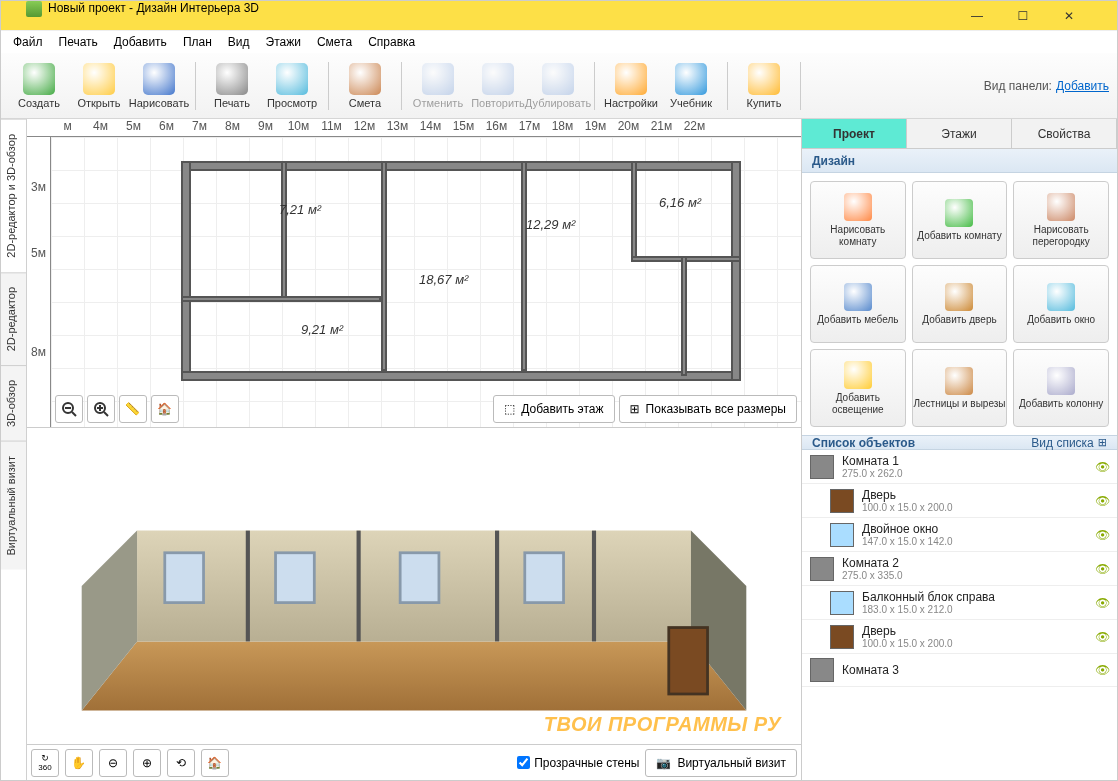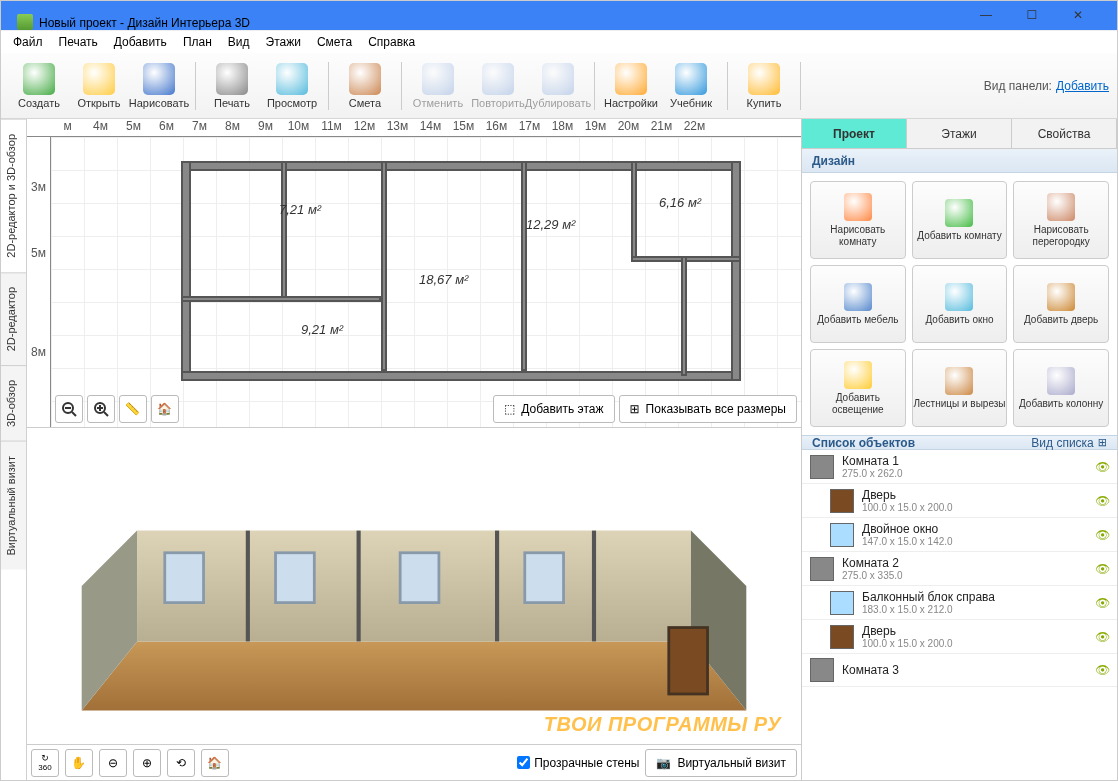--- a/index.html
+++ b/index.html
@@ -1,17 +1,17 @@
 <!DOCTYPE html>
 <html><head>
 <meta charset="utf-8">
 <style>
 *{box-sizing:border-box;margin:0;padding:0;font-family:"Segoe UI",Tahoma,sans-serif;font-size:12px}
 body{background:#fff;width:1118px;height:781px;overflow:hidden;display:flex;flex-direction:column;border:1px solid #ccc}
-.titlebar{height:30px;display:flex;align-items:flex-end;padding:0 16px;background:#3b82f6;border-bottom:1px solid #eee}
+.titlebar{height:30px;display:flex;align-items:flex-start;padding:0 25px;background:#fde047;border-bottom:1px solid #eee}
 .titlebar .icon{width:16px;height:16px;margin-right:6px;background:linear-gradient(#8c5,#593);border-radius:2px}
 .titlebar .title{flex:1;color:#000}
 .titlebar .winbtn{width:46px;height:30px;display:flex;align-items:center;justify-content:center;color:#333}
 .menubar{height:22px;display:flex;align-items:center;padding:0 4px;gap:0}
 .menubar .mi{padding:2px 8px;color:#000}
 .toolbar{height:66px;display:flex;align-items:center;padding:4px 8px;border-bottom:1px solid #d6d6d6;background:linear-gradient(#fdfdfd,#f2f2f2)}
 .toolbar .tbtn{display:flex;flex-direction:column;align-items:center;justify-content:center;width:60px;height:56px;border-radius:3px}
 .toolbar .tico{width:32px;height:32px;margin-bottom:2px}
 .toolbar .tlbl{color:#333;font-size:11px;white-space:nowrap}
 .toolbar .sep{width:1px;height:48px;background:#ccc;margin:0 6px}
@@ -300,26 +300,26 @@
         </div>
         <div class="toolcard">
           <div class="tcico" style="background: radial-gradient(circle at 35% 30%, rgb(255, 255, 255), rgb(204, 136, 102)); border-radius: 4px;"></div>
           <div class="tclbl">Нарисовать перегородку</div>
         </div>
         <div class="toolcard">
           <div class="tcico" style="background: radial-gradient(circle at 35% 30%, rgb(255, 255, 255), rgb(85, 136, 204)); border-radius: 4px;"></div>
           <div class="tclbl">Добавить мебель</div>
         </div>
         <div class="toolcard">
+          <div class="tcico" style="background: radial-gradient(circle at 35% 30%, rgb(255, 255, 255), rgb(204, 136, 51)); border-radius: 4px;"></div>
+          <div class="tclbl">Добавить дверь</div>
+        </div>
+        <div class="toolcard">
           <div class="tcico" style="background: radial-gradient(circle at 35% 30%, rgb(255, 255, 255), rgb(85, 187, 221)); border-radius: 4px;"></div>
           <div class="tclbl">Добавить окно</div>
-        </div>
-        <div class="toolcard">
-          <div class="tcico" style="background: radial-gradient(circle at 35% 30%, rgb(255, 255, 255), rgb(204, 136, 51)); border-radius: 4px;"></div>
-          <div class="tclbl">Добавить дверь</div>
         </div>
         <div class="toolcard">
           <div class="tcico" style="background: radial-gradient(circle at 35% 30%, rgb(255, 255, 255), rgb(255, 204, 51)); border-radius: 4px;"></div>
           <div class="tclbl">Добавить освещение</div>
         </div>
         <div class="toolcard">
           <div class="tcico" style="background: radial-gradient(circle at 35% 30%, rgb(255, 255, 255), rgb(204, 136, 68)); border-radius: 4px;"></div>
           <div class="tclbl">Лестницы и вырезы</div>
         </div>
         <div class="toolcard">

